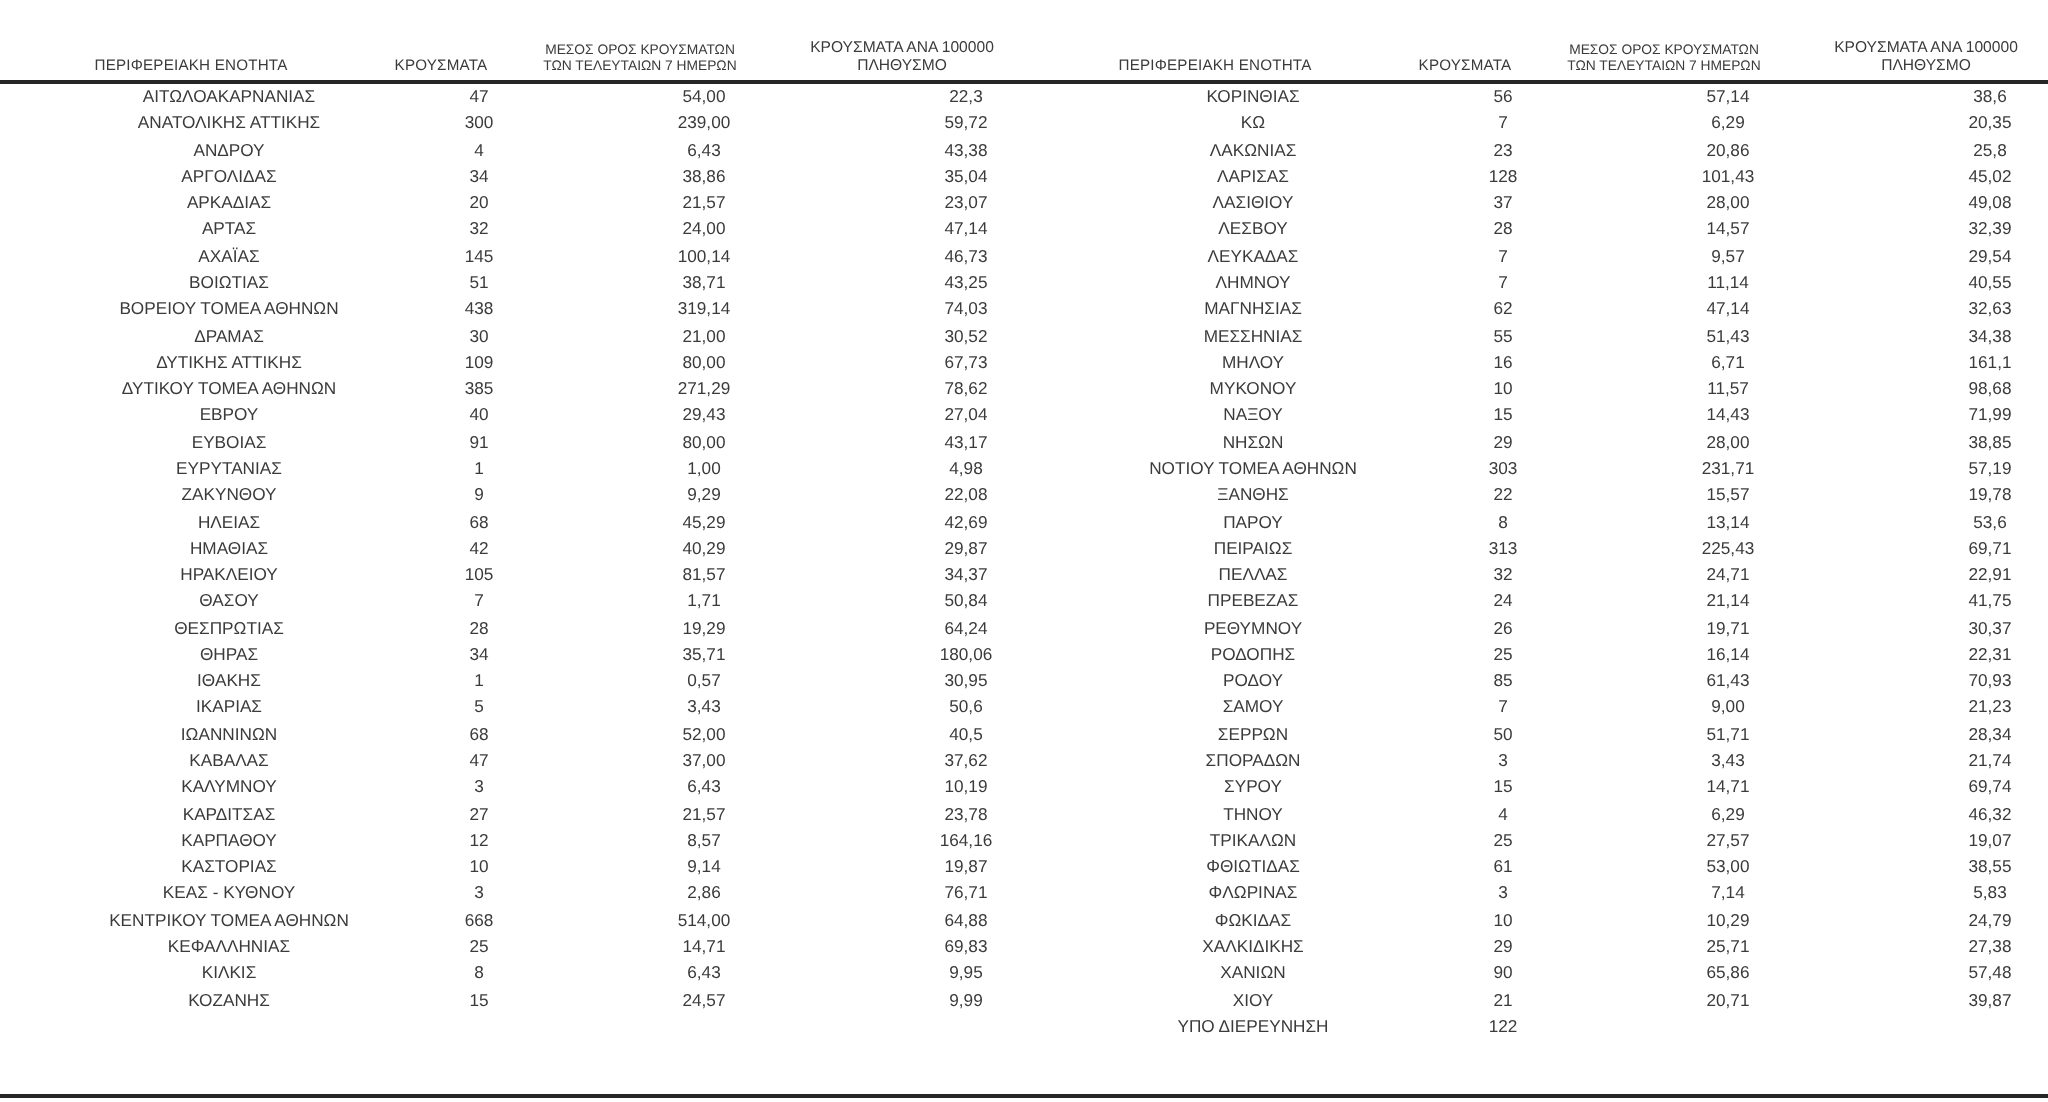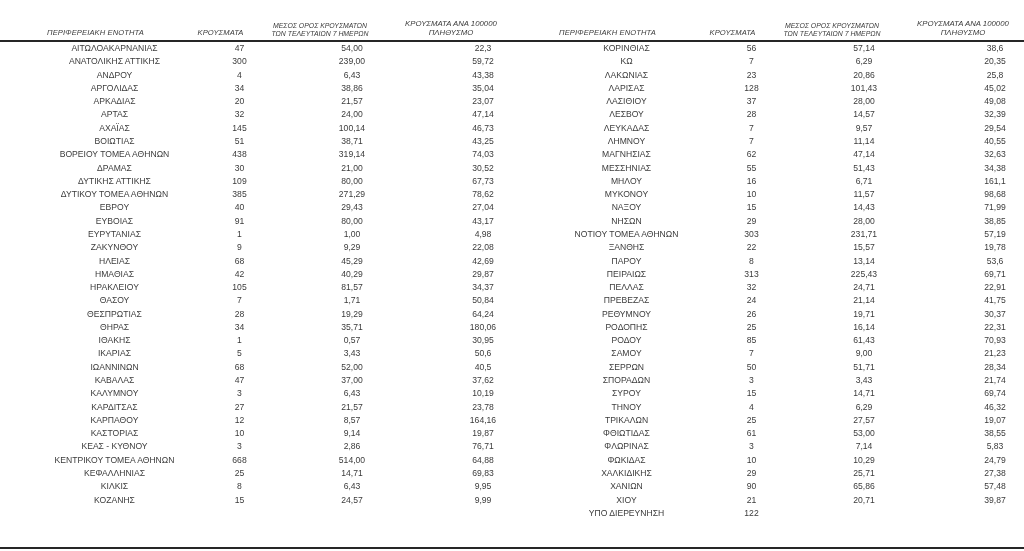--- a/index.html
+++ b/index.html
@@ -24,21 +24,21 @@
   .half.right { left:512px; }
 
   .thead {
     display:grid;
     grid-template-columns:165px 85px 140px 122px;
     align-items:end;
     height:40px;
     box-sizing:border-box;
     padding-bottom:2px;
   }
-  .th { text-align:center; line-height:1.15; font-weight:400; color:#3b3b3b;font-style:italic; }
+  .th { text-align:center; line-height:1.15; font-weight:400; color:#3b3b3b; }
   .th.c0, .th.c1 { font-size:7.6px; letter-spacing:0.1px;padding-left:26px; }
   .th.c2 { font-size:6.9px; }
   .th.c3 { font-size:7.8px; }
 
   .rule {
     position:absolute;
     left:0;
     width:1024px;
     height:0;
     border-top:2px solid #262626;

